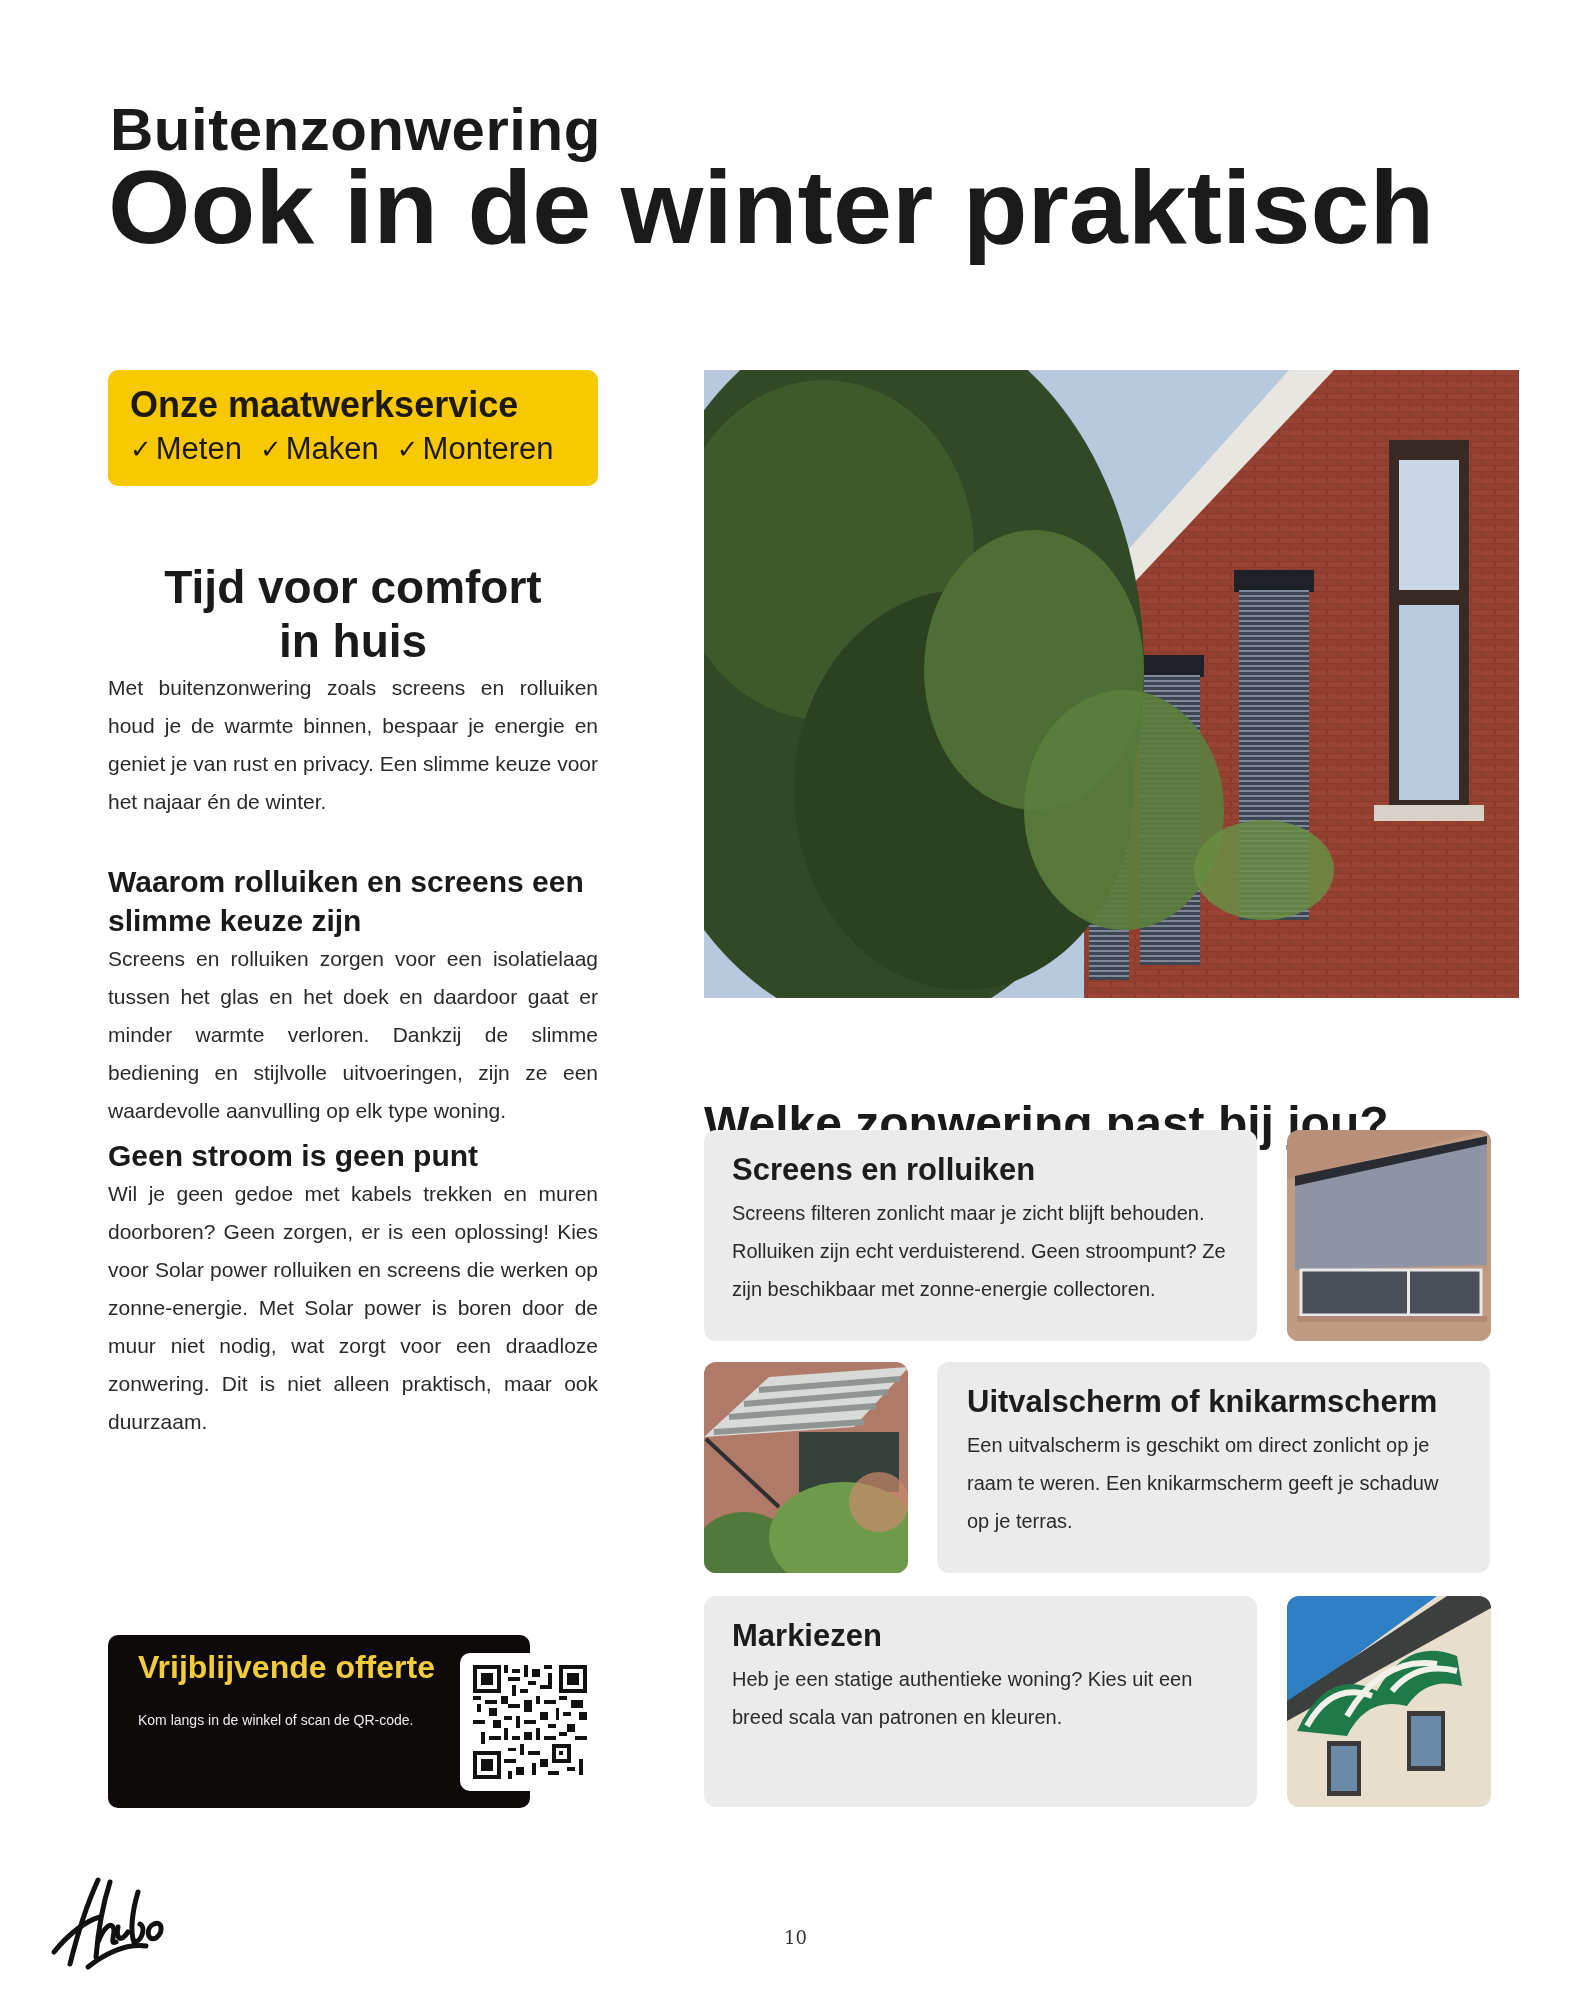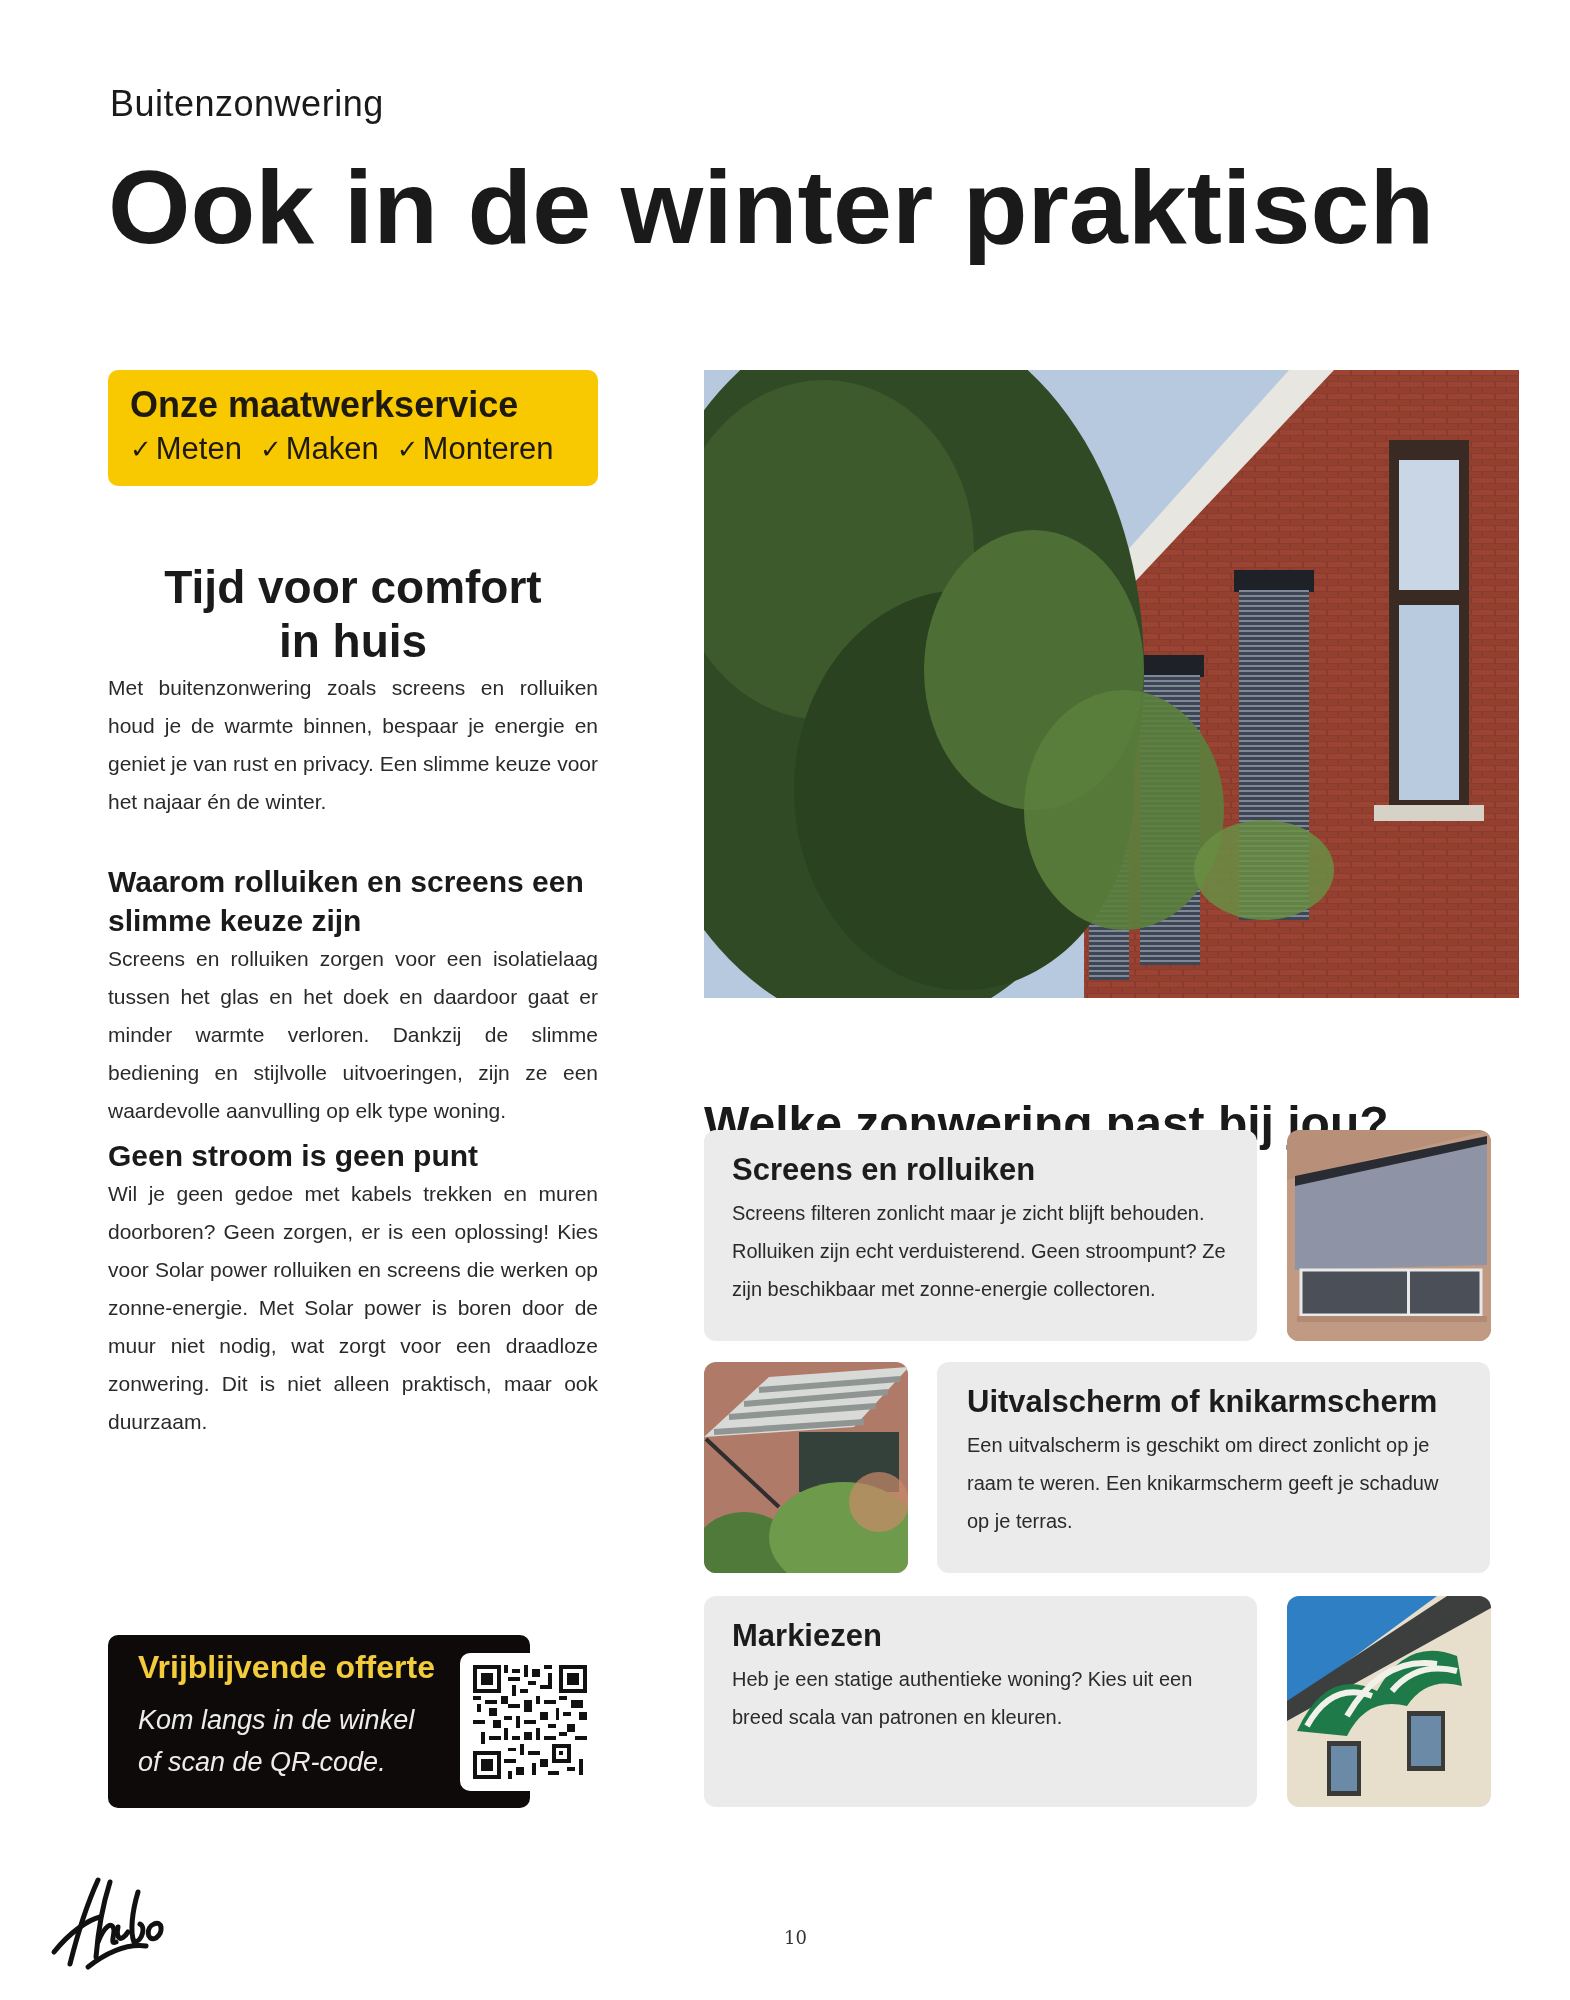--- a/index.html
+++ b/index.html
@@ -1,41 +1,41 @@
 <!DOCTYPE html>
 <html><head>
 <meta charset="utf-8">
 <style>
   * { box-sizing: border-box; margin: 0; padding: 0; }
   html, body { width: 1570px; height: 2000px; background: #ffffff; overflow: hidden; }
   body { position: relative; font-family: "Liberation Sans", "DejaVu Sans", sans-serif; color: #1b1b1b; }
 
   .abs { position: absolute; }
 
-  .kicker { left: 110px; top: 83px; font-size: 36px; font-weight: 400; letter-spacing: 0.5px; color: #1a1a1a; }
+  .kicker { left: 110px; top: 95px; font-size: 60px; font-weight: 700; letter-spacing: 0.5px; color: #1a1a1a; }
   .title { left: 108px; top: 150px; font-size: 104px; font-weight: 700; letter-spacing: 0px; color: #1a1a1a; line-height: 1.1; transform: scaleX(1.02); transform-origin: left; }
 
   .yellow-box { left: 108px; top: 370px; width: 490px; height: 116px; background: #f8c800; border-radius: 10px; padding: 14px 22px; }
   .yellow-box .yb-title { font-size: 36px; font-weight: 700; color: #1e1a12; line-height: 1.15; }
   .yellow-box .yb-checks { display: flex; gap: 18px; font-size: 31px; color: #1e1a12; margin-top: 6px; }
   .yellow-box .check { display: inline-flex; align-items: center; gap: 4px; }
   .check-icon { font-size: 26px; font-weight: 700; }
 
   .left-col { left: 108px; width: 490px; }
   .h2 { font-size: 46px; font-weight: 700; line-height: 1.18; color: #1a1a1a; text-align: center; }
   .h3 { font-size: 30px; font-weight: 700; line-height: 1.3; color: #1a1a1a; }
   .body { font-size: 21px; line-height: 38px; color: #2a2a2a; text-align: justify; }
 
   .sec1 { top: 560px; }
   .sec2 { top: 862px; }
   .sec3 { top: 1136px; }
 
   .offer-box { left: 108px; top: 1635px; width: 422px; height: 173px; background: #0f0a0a; border-radius: 10px; }
   .offer-title { position: absolute; left: 30px; top: 14px; font-size: 32px; font-weight: 700; color: #f2cc3b; }
-  .offer-text { position: absolute; left: 30px; top: 64px; font-size: 27px; line-height: 42px; color: #ececec; width: 300px; font-style: italic; }
+  .offer-text { position: absolute; left: 30px; top: 64px; font-size: 14px; line-height: 42px; color: #ececec; width: 300px; }
   .qr-wrap { position: absolute; left: 352px; top: 18px; width: 140px; height: 138px; background: #fff; border-radius: 10px; padding: 12px; }
   .qr-wrap svg { width: 100%; height: 100%; display: block; }
 
   .hero { left: 704px; top: 370px; width: 815px; height: 628px; overflow: hidden; }
   .hero svg { width: 100%; height: 100%; display: block; }
 
   .h-right { left: 704px; top: 1096px; font-size: 48px; font-weight: 700; color: #1a1a1a; letter-spacing: 0px; }
 
   .card { background: #ebebeb; border-radius: 12px; padding: 20px 28px; }
   .card .c-title { font-size: 31px; font-weight: 700; color: #1c1c1c; line-height: 1.3; margin-bottom: 4px; }

